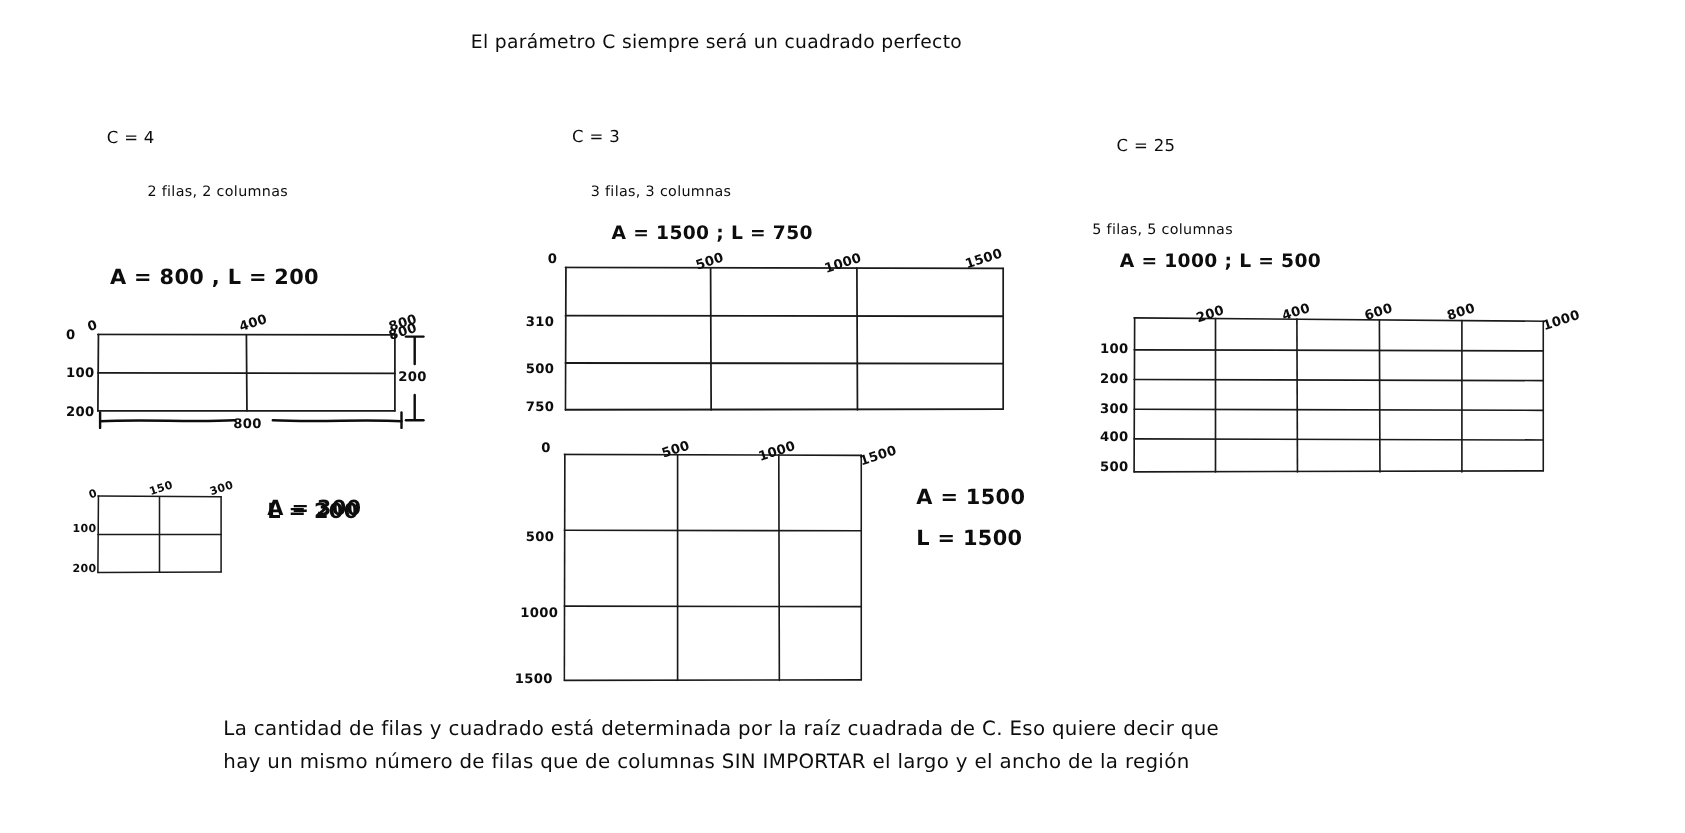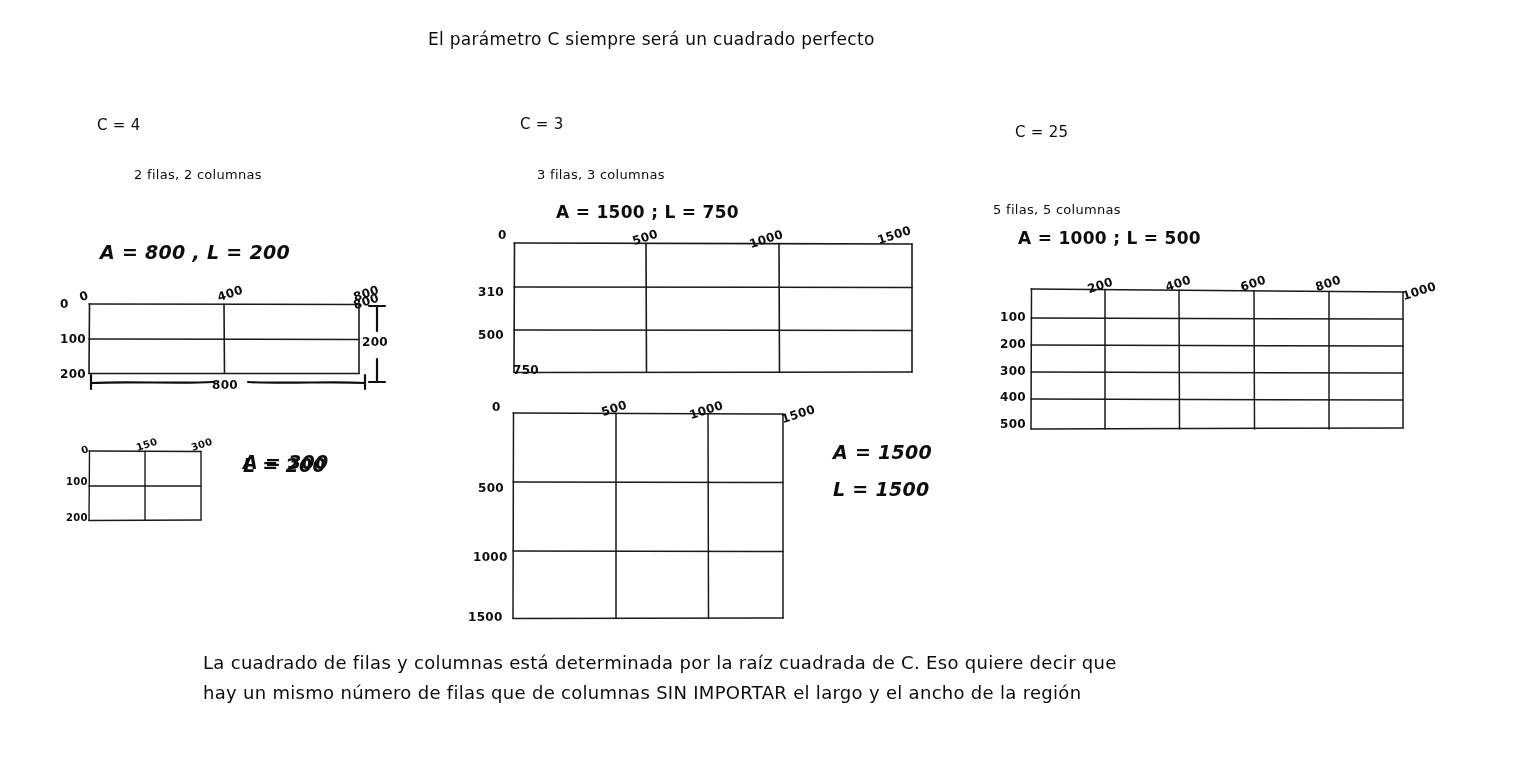--- a/index.html
+++ b/index.html
@@ -37,21 +37,20 @@
   }
   .annot {
     font-size: 17px;
     font-weight: 600;
     white-space: nowrap;
   }
   .annot-big {
     font-size: 19px;
     font-weight: 600;
     white-space: nowrap;
-    font-style: italic;
   }
   .tick {
     font-size: 12px;
     font-weight: 700;
     white-space: nowrap;
   }
   .tick-sm {
     font-size: 10px;
     font-weight: 700;
     white-space: nowrap;
@@ -159,21 +158,21 @@
       <path d="M399 2 L399 130"></path>
     </g>
   </svg>
 </div>
 <div class="abs hand tick" style="left:498px; top:228px;">0</div>
 <div class="abs hand tick rot-20" style="left:635px; top:234px;">500</div>
 <div class="abs hand tick rot-20" style="left:752px; top:237px;">1000</div>
 <div class="abs hand tick rot-20" style="left:880px; top:233px;">1500</div>
 <div class="abs hand tick" style="left:478px; top:285px;">310</div>
 <div class="abs hand tick" style="left:478px; top:328px;">500</div>
-<div class="abs hand tick" style="left:478px; top:363px;margin-left:35px;">750</div>
+<div class="abs hand tick" style="left:478px; top:363px;">750</div>
 
 <div class="abs" style="left:512px; top:412px;">
   <svg class="grid-svg" width="272" height="208" viewBox="0 0 272 208">
     <g fill="none" stroke="#1a1a1a" stroke-width="1.5" stroke-linecap="round">
       <path d="M1 1 L271 2"></path>
       <path d="M1 70 L271 70.5"></path>
       <path d="M1 139 L271 139.5"></path>
       <path d="M1 206.5 L271 206"></path>
       <path d="M1.5 1 L1 206.5"></path>
       <path d="M104 1.5 L104 206.5"></path>
@@ -220,14 +219,14 @@
 <div class="abs hand tick rot-20" style="left:1168px; top:280px;">400</div>
 <div class="abs hand tick rot-20" style="left:1243px; top:280px;">600</div>
 <div class="abs hand tick rot-20" style="left:1318px; top:280px;">800</div>
 <div class="abs hand tick rot-20" style="left:1405px; top:289px;">1000</div>
 <div class="abs hand tick" style="left:1000px; top:310px;">100</div>
 <div class="abs hand tick" style="left:1000px; top:337px;">200</div>
 <div class="abs hand tick" style="left:1000px; top:364px;">300</div>
 <div class="abs hand tick" style="left:1000px; top:390px;">400</div>
 <div class="abs hand tick" style="left:1000px; top:417px;">500</div>
 
-<div class="abs hand footer" style="left:203px; top:648px;">La cuadrado de filas y columnas está determinada por la raíz cuadrada de C. Eso quiere decir que</div>
+<div class="abs hand footer" style="left:203px; top:648px;">La cantidad de filas y cuadrado está determinada por la raíz cuadrada de C. Eso quiere decir que</div>
 <div class="abs hand footer" style="left:203px; top:678px;">hay un mismo número de filas que de columnas SIN IMPORTAR el largo y el ancho de la región</div>
 
 </body></html>

